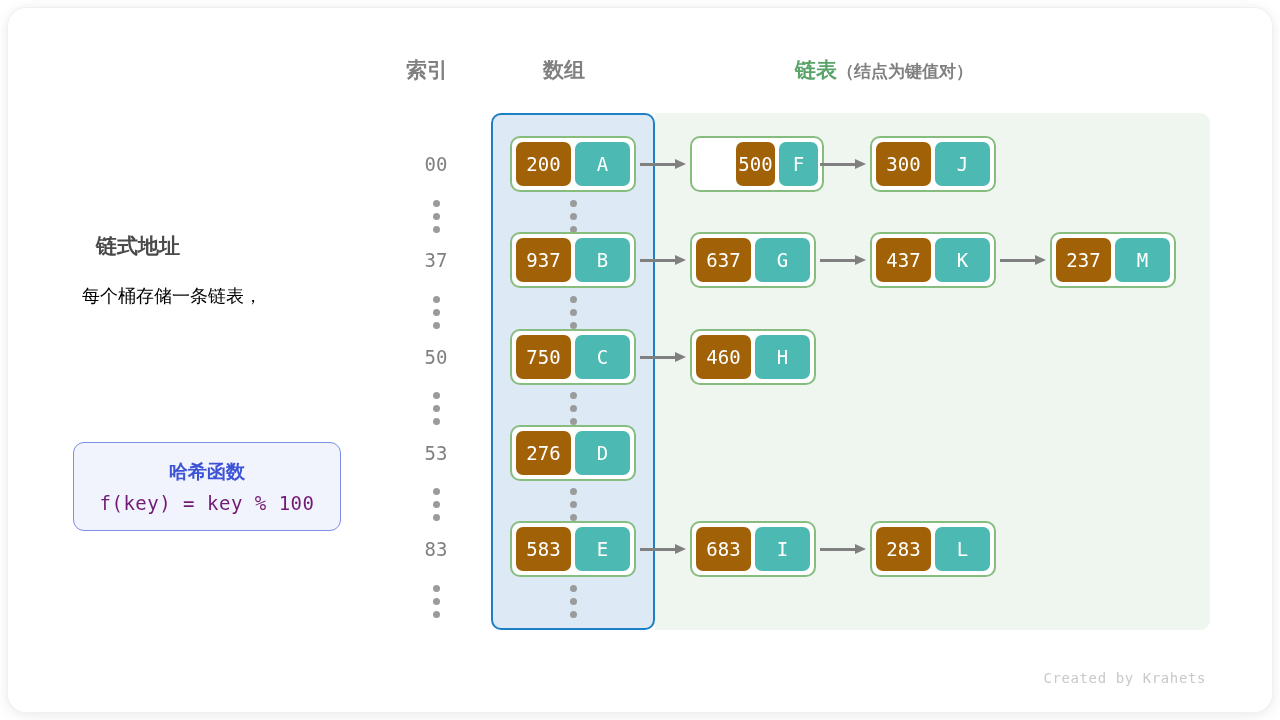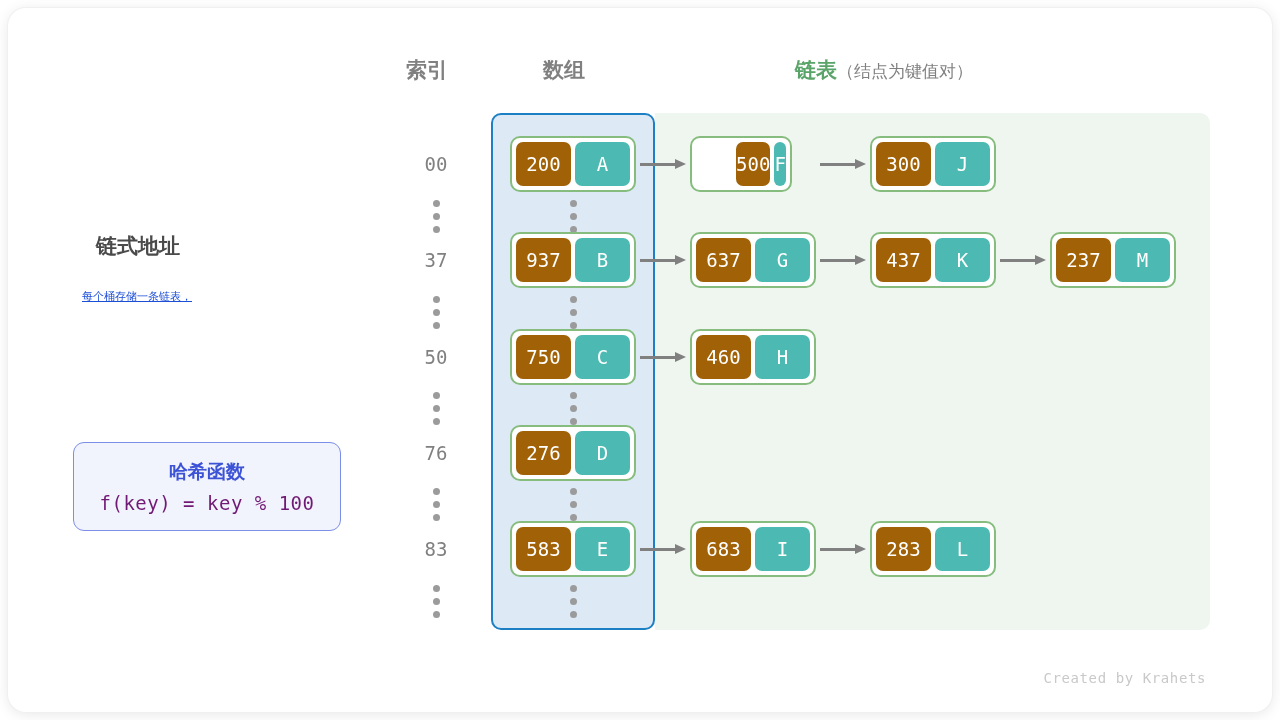--- a/index.html
+++ b/index.html
@@ -30,40 +30,39 @@
     font-size: 21px;
     font-weight: bold;
     color: #808080;
     white-space: nowrap;
   }
   #hdr-index { left: 406px; top: 56px; }
   #hdr-array { left: 543px; top: 56px; }
   #hdr-list  { left: 795px; top: 56px; color: #5aa469; }
   #hdr-list .sub {
     font-size: 17px;
-    font-weight: normal;
+    font-weight: bold;
     color: #808080;
   }
 
   
   #desc-title {
     position: absolute;
     left: 96px; top: 232px;
     font-size: 21px; font-weight: bold;
     color: #4a4a4a;
     white-space: nowrap;
   }
   #desc-body {
     position: absolute;
     left: 82px; top: 281px;
-    font-size: 11px;
+    font-size: 18px;
     line-height: 31px;
-    color: #1d4ed8;
+    color: #000000;
     white-space: nowrap;
-    text-decoration: underline;
   }
 
   
   #hash-box {
     position: absolute;
     left: 73px; top: 442px;
     width: 268px; height: 89px;
     border: 1.6px solid #7b8ee8;
     border-radius: 11px;
     background: #f2f4fd;
@@ -209,21 +208,21 @@
   <div id="rows-layer">
       <div class="idx-label" style="top: 136px;">00</div>
       <div class="node" style="left: 510px; top: 136px; width: 126px;">
         <div class="key">200</div>
         <div class="val">A</div>
       </div>
       <div class="arrow" style="left: 640px; top: 159px; width: 46px;">
         <div class="shaft" style="width: 36px;"></div>
         <div class="head" style="left: 35px;"></div>
       </div>
-      <div class="node" style="left: 690px; top: 136px; width: 102px; padding-left: 44px;">
+      <div class="node" style="left: 690px; top: 136px; width: 134px; padding-left: 44px;">
         <div class="key">500</div>
         <div class="val">F</div>
       </div>
       <div class="arrow" style="left: 820px; top: 159px; width: 46px;">
         <div class="shaft" style="width: 36px;"></div>
         <div class="head" style="left: 35px;"></div>
       </div>
       <div class="node" style="left: 870px; top: 136px; width: 126px;">
         <div class="key">300</div>
         <div class="val">J</div>
@@ -293,21 +292,21 @@
       <div class="ellipsis" style="left: 432.5px; top: 392px;">
         <i></i>
         <i></i>
         <i></i>
       </div>
       <div class="ellipsis" style="left: 569.5px; top: 392px;">
         <i></i>
         <i></i>
         <i></i>
       </div>
-      <div class="idx-label" style="top: 425px;">76</div>
+      <div class="idx-label" style="top: 425px;">53</div>
       <div class="node" style="left: 510px; top: 425px; width: 126px;">
         <div class="key">276</div>
         <div class="val">D</div>
       </div>
       <div class="ellipsis" style="left: 432.5px; top: 488px;">
         <i></i>
         <i></i>
         <i></i>
       </div>
       <div class="ellipsis" style="left: 569.5px; top: 488px;">

